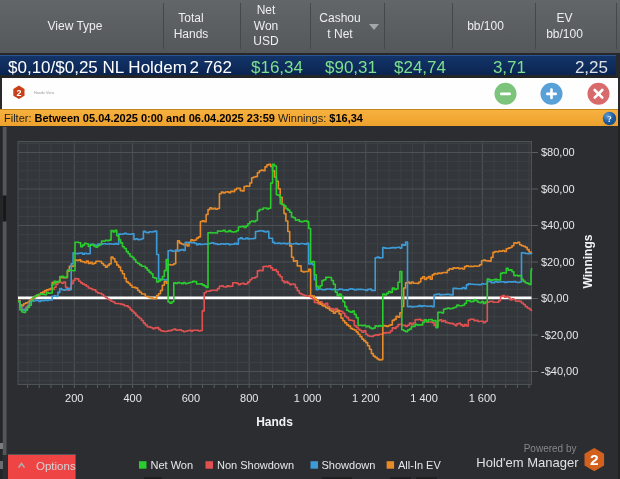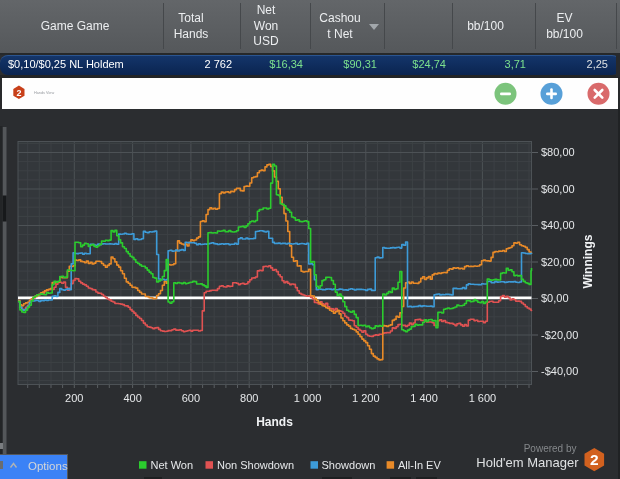--- a/index.html
+++ b/index.html
@@ -5,21 +5,21 @@
 html,body { width:620px; height:479px; overflow:hidden; background:#2b2d30; font-family:"Liberation Sans",sans-serif; }
 #app { position:relative; width:620px; height:479px; }
 .abs { position:absolute; }
 
 #hdr { left:0; top:0; width:620px; height:53px; background:linear-gradient(#636669,#55585b); color:#eceef0; font-size:12px; }
 .hsep { position:absolute; top:3px; bottom:4px; width:1px; background:#45484b; }
 .hcell { position:absolute; text-align:center; line-height:15.5px; }
 #hdr .arrow { position:absolute; width:0; height:0; border-left:5px solid transparent; border-right:5px solid transparent; border-top:6px solid #a2a7ab; }
 
 #rowsep { left:0; top:53px; width:620px; height:2px; background:#26282a; }
-#row { left:0; top:55px; width:620px; height:20px; background:linear-gradient(#14356a,#0a2450); border-top:1px solid #2b5590; color:#fff; font-size:11px;border-radius:8px; }
+#row { left:0; top:55px; width:620px; height:20px; background:linear-gradient(#14356a,#0a2450); border-top:1px solid #2b5590; color:#fff; font-size:17px; }
 #row div { position:absolute; top:2px; }
 .grn { color:#7ce08e; }
 .rt { text-align:right; }
 #gap2 { left:0; top:75px; width:620px; height:3px; background:#222426; }
 
 #tbar { left:2px; top:78px; width:616px; height:31px; background:#fefefe; }
 #tedge1 { left:0; top:78px; width:2px; height:31px; background:#28292b; }
 #tedge2 { left:618px; top:78px; width:2px; height:31px; background:#28292b; }
 
 #fbar { left:0; top:109px; width:620px; height:18px; background:linear-gradient(#f7b13f,#eda02c); font-size:11px; color:#1e1e1e; line-height:17px; border-top:1px solid #c1871f; }
@@ -28,21 +28,21 @@
 <body>
 <div id="app">
  <div id="hdr" class="abs">
   <div class="hsep" style="left:163px"></div>
       <div class="hsep" style="left:240px"></div>
   <div class="hsep" style="left:310px"></div>
       <div class="hsep" style="left:384px"></div>
   <div class="hsep" style="left:452px"></div>
       <div class="hsep" style="left:535px"></div>
   <div class="hsep" style="left:616px"></div>
-  <div class="hcell" style="left:35px;width:80px;top:19px;">Game Game</div>
+  <div class="hcell" style="left:35px;width:80px;top:19px;">View Type</div>
   <div class="hcell" style="left:151px;width:80px;top:11px;">Total<br>Hands</div>
   <div class="hcell" style="left:300px;width:80px;top:11px;">Cashou<br>t Net</div>
   <div class="hcell" style="left:226px;width:80px;top:3px;">Net<br>Won<br>USD</div>
   <div class="arrow" style="left:369px;top:24px;"></div>
   <div class="hcell" style="left:445px;width:81px;top:19px;">bb/100</div>
   <div class="hcell" style="left:524px;width:81px;top:11px;">EV<br>bb/100</div>
  </div>
  <div id="rowsep" class="abs"></div>
  <div id="row" class="abs">
   <div style="left:8px;">$0,10/$0,25 NL Holdem</div>
@@ -72,20 +72,33 @@
     <rect x="548.2" y="10.3" width="2.6" height="11" rx="1.2" fill="#fff"></rect>
     <circle cx="596.5" cy="15.8" r="11" fill="#d96a6b"></circle>
     <g stroke="#fff" stroke-width="2.6" stroke-linecap="round">
             <line x1="592.7" y1="12" x2="600.3" y2="19.6"></line>
             <line x1="600.3" y1="12" x2="592.7" y2="19.6"></line>
           </g>
    </g>
   </svg>
  </div>
  <div id="tedge2" class="abs"></div>
+ <div id="fbar" class="abs">
+  <span style="margin-left:4px;">Filter:&nbsp;<b>Between 05.04.2025 0:00 and 06.04.2025 23:59</b>&nbsp;Winnings:&nbsp;<b>$16,34</b></span>
+  <svg width="15" height="15" style="position:absolute;right:3px;top:1px;">
+   <defs>
+          <radialGradient id="bg1" cx="35%" cy="30%">
+            <stop offset="0%" stop-color="#5d9fd8"></stop>
+            <stop offset="100%" stop-color="#1a5596"></stop>
+          </radialGradient>
+        </defs>
+   <circle cx="7.5" cy="7.5" r="6.7" fill="url(#bg1)"></circle>
+   <text x="7.5" y="11" font-size="9" font-weight="bold" fill="#fff" text-anchor="middle" font-family="Liberation Serif">?</text>
+  </svg>
+ </div>
  <svg width="620" height="353" viewBox="0 0 620 353" style="position:absolute;left:0;top:126px;font-family:'Liberation Sans',sans-serif;">
 <rect x="0" y="0" width="620" height="353" fill="#2b2d30"></rect>
 <rect x="18" y="15.5" width="513.5" height="243" fill="#33373b"></rect>
 <line x1="27.7" y1="15.5" x2="27.7" y2="258.5" stroke="#3d4145" stroke-width="1"></line>
 <line x1="27.7" y1="258.5" x2="27.7" y2="262.0" stroke="#5a5e62" stroke-width="1"></line>
 <line x1="39.3" y1="15.5" x2="39.3" y2="258.5" stroke="#3d4145" stroke-width="1"></line>
 <line x1="39.3" y1="258.5" x2="39.3" y2="262.0" stroke="#5a5e62" stroke-width="1"></line>
 <line x1="51.0" y1="15.5" x2="51.0" y2="258.5" stroke="#3d4145" stroke-width="1"></line>
 <line x1="51.0" y1="258.5" x2="51.0" y2="262.0" stroke="#5a5e62" stroke-width="1"></line>
 <line x1="62.6" y1="15.5" x2="62.6" y2="258.5" stroke="#3d4145" stroke-width="1"></line>
@@ -243,20 +256,20 @@
       </g>
 <rect x="2.5" y="1" width="4" height="328" fill="#54575a"></rect>
 <rect x="2.5" y="69.5" width="4" height="26" fill="#17191b"></rect>
 <rect x="0" y="0" width="2.5" height="353" fill="#232527"></rect>
 </svg>
  <div class="abs" style="left:617.5px;top:109px;width:2.5px;height:370px;background:#202224;"></div>
  <div class="abs" style="left:144px;top:477px;width:18px;height:2px;background:#1d1f21;"></div>
  <div class="abs" style="left:322px;top:477px;width:30px;height:2px;background:#1d1f21;"></div>
  <div class="abs" style="left:390px;top:477px;width:21px;height:2px;background:#1d1f21;"></div>
  <div class="abs" style="left:416px;top:477px;width:21px;height:2px;background:#1d1f21;"></div>
- <div class="abs" style="left:0;top:454px;width:68px;height:25px;background:#3b82f6;border-top:1px solid #54575a;border-right:1px solid #54575a;">
+ <div class="abs" style="left:8px;top:454px;width:68px;height:25px;background:#ef4444;border-top:1px solid #54575a;border-right:1px solid #54575a;">
    <svg width="68" height="25" style="position:absolute;left:0;top:0;">
      <polyline points="10.5,12.5 13.5,8.5 16.5,12.5" fill="none" stroke="#b0b3b5" stroke-width="1.4"></polyline>
      <text x="28" y="14.5" font-size="11.5" fill="#d4d6d8" font-family="Liberation Sans">Options</text>
    </svg>
  </div>
  <div class="abs" style="left:0;top:443px;width:3px;height:6px;background:#7a7d80;"></div>
  <div class="abs" style="left:0;top:461px;width:3px;height:8px;background:#6a6d70;"></div>
 </div>
 </body></html>

